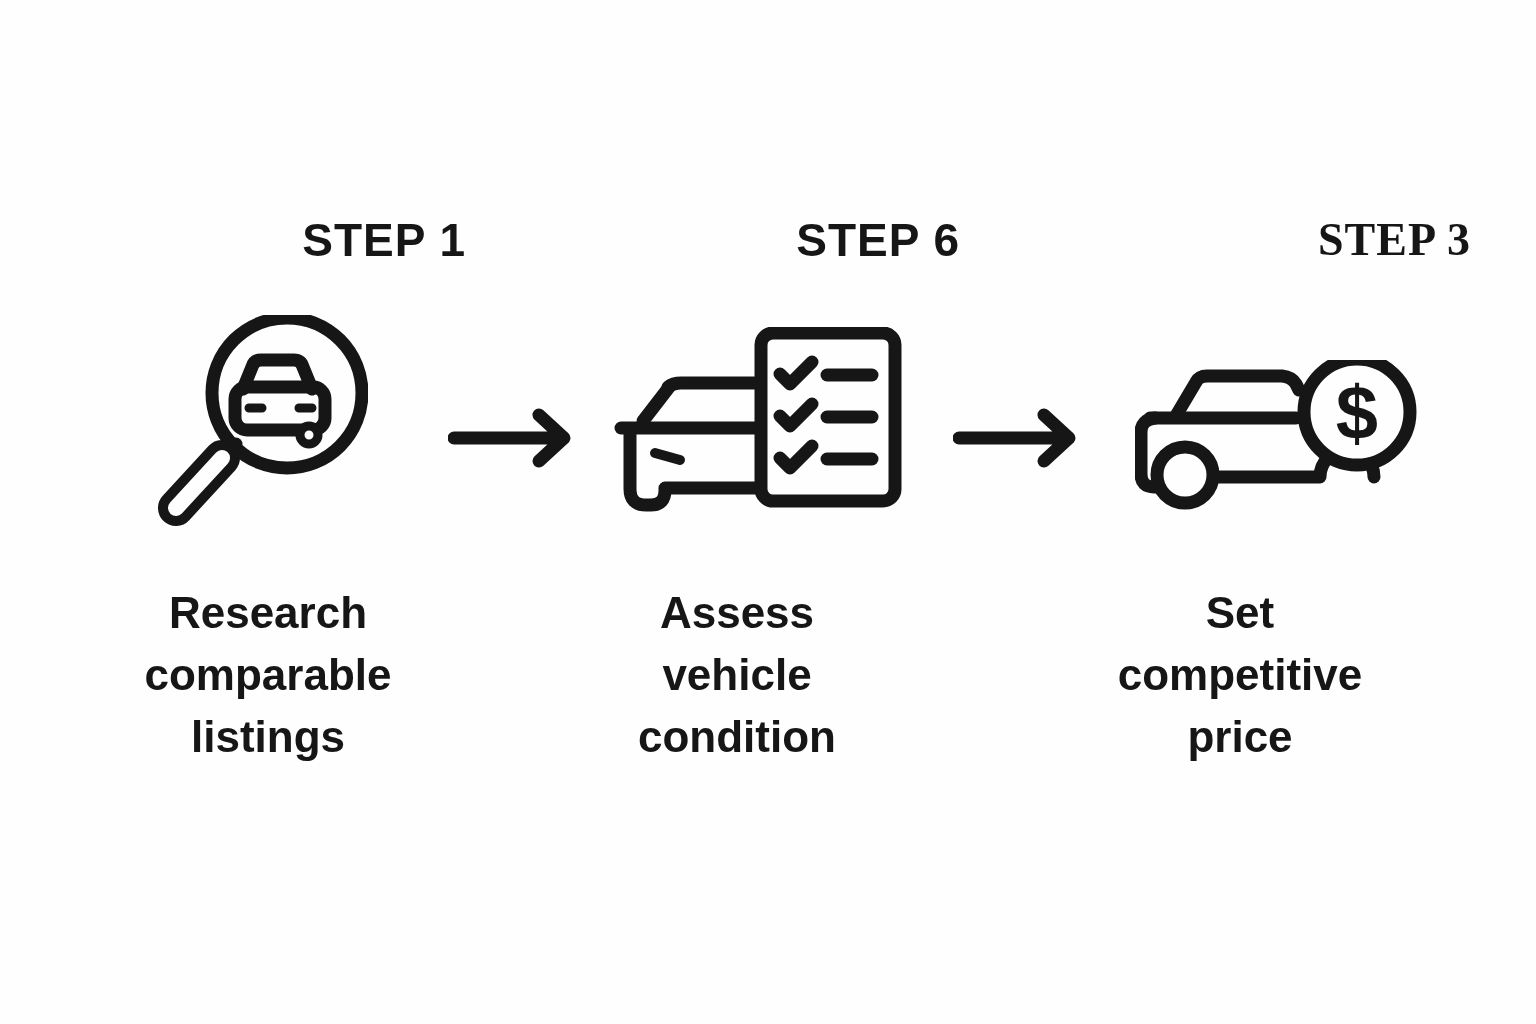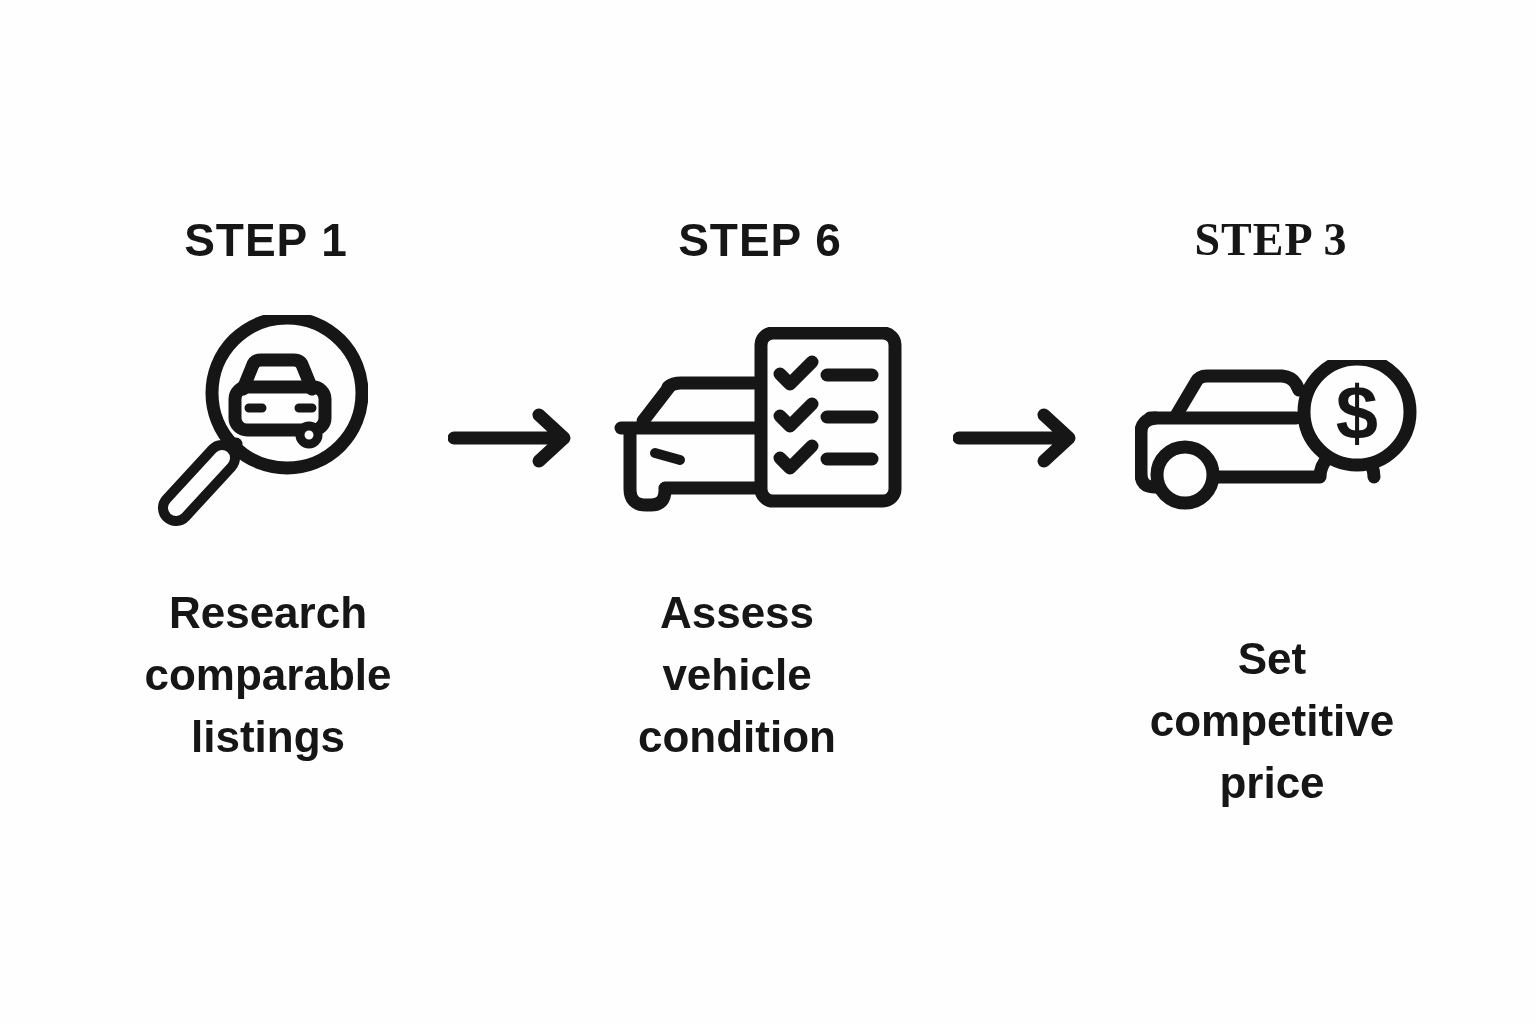--- a/index.html
+++ b/index.html
@@ -12,38 +12,38 @@
     overflow:hidden;
   }
   .step-title {
     position:absolute;
     top:212px;
     width:400px;
     font-size:46px;
     font-weight:700;
     line-height:56px;
     letter-spacing:1px;
-    text-align:center;
+    text-align:right;
   }
   .t1 { left:66px; }
   .t2 { left:560px; }
   .t3 { left:1071px;font-family:Liberation Serif, serif; }
   .step-label {
     position:absolute;
     top:582px;
     width:420px;
     font-size:44px;
     font-weight:700;
     line-height:62px;
     text-align:center;
     white-space:pre-line;
   }
   .l1 { left:58px; }
   .l2 { left:527px; }
-  .l3 { left:1062px;margin-top:46px; }
+  .l3 { left:1030px; }
   .icon, .arrow { position:absolute; }
   .i1 { left:158px;  top:315px; width:210px; height:214px; }
   .i2 { left:612px;  top:327px; width:290px; height:191px; }
   .i3 { left:1135px; top:360px; width:285px; height:152px; }
   .a1 { left:448px;  top:408px; width:130px; height:60px; }
   .a2 { left:953px;  top:408px; width:130px; height:60px; }
   svg { display:block; width:100%; height:100%; }
   .stroke {
     stroke:#161616;
     stroke-width:13;

